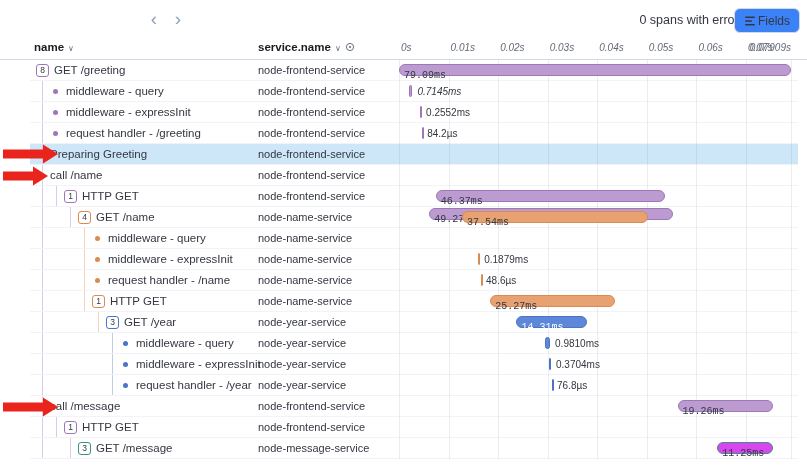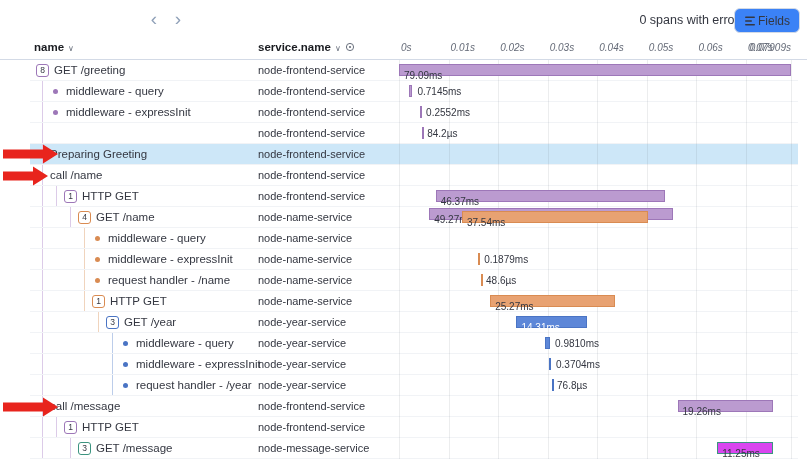--- a/index.html
+++ b/index.html
@@ -48,22 +48,22 @@
   .name-inner { position:absolute; top:0; height:100%; display:flex; align-items:center; gap:5px; z-index:1; }
   .badge {
     width:13px; height:13px; border:1px solid #999; border-radius:3px; background:#fff;
     font-size:8.5px; color:#343741; display:flex; align-items:center; justify-content:center; flex:0 0 auto;
   }
   .dot { width:5px; height:5px; border-radius:50%; margin:0 3px; flex:0 0 auto; }
   .span-name { font-size:11.5px; color:#343741; white-space:nowrap; }
   .svc { position:absolute; left:228px; top:0; line-height:20px; font-size:11px; color:#343741; white-space:nowrap; z-index:1;text-align:center; }
   .tl { position:absolute; left:369px; top:0; width:392px; height:100%; }
   .bar {
-    position:absolute; top:4px; height:12px; min-width:2px; border-radius:0;
-    border:1px solid transparent; z-index:3; overflow:visible; white-space:nowrap;
+    position:absolute; top:4px; height:12px; min-width:2px; border-radius:6px;
+    border:1px solid transparent; z-index:3; overflow:visible; white-space:nowrap;font-family:Liberation Mono, monospace;
   }
   .bar-label-in { font-size:10px; line-height:10px; padding-left:4px; display:inline-block; margin-top:1px; white-space:nowrap; }
   .bar-label-out { position:absolute; top:5px; font-size:10px; line-height:12px; color:#343741; white-space:nowrap; z-index:3; }
   .row-actions { position:absolute; left:-26px; top:0; height:100%; display:flex; align-items:center; font-size:9px; letter-spacing:1.5px; color:#343741; cursor:pointer; z-index:4; }
   .annotation-layer { position:absolute; top:0; left:0; width:807px; height:469px; z-index:10; pointer-events:none; }
 </style>
 </head>
 <body>
 
 <div class="app">
@@ -140,37 +140,41 @@
       </div>
       <div class="row">
         <div class="guide" style="left: 12px; background: rgb(220, 203, 232);"></div>
         <div class="name-inner" style="left: 20px;">
           <span class="dot" style="background: rgb(157, 119, 184);"></span>
           <span class="span-name">middleware - query</span>
         </div>
         <span class="svc">node-frontend-service</span>
         <div class="tl">
           <div class="bar" style="left: 2.52876%; width: 0.903401%; background: rgb(187, 155, 208); border-color: rgb(157, 119, 184);"></div>
-          <span class="bar-label-out" style="left: calc(3.43217% + 5px);">0.7145ms</span>
+          <span class="bar-label-out" style="left: calc(3.43217% + 5px); font-style: italic;">0.7145ms</span>
         </div>
       </div>
       <div class="row">
         <div class="guide" style="left: 12px; background: rgb(220, 203, 232);"></div>
         <div class="name-inner" style="left: 20px;">
           <span class="dot" style="background: rgb(157, 119, 184);"></span>
           <span class="span-name">middleware - expressInit</span>
         </div>
         <span class="svc">node-frontend-service</span>
         <div class="tl">
           <div class="bar" style="left: 5.31041%; width: 0.32267%; background: rgb(187, 155, 208); border-color: rgb(157, 119, 184);"></div>
           <span class="bar-label-out" style="left: calc(5.63308% + 5px);">0.2552ms</span>
         </div>
       </div>
       <div class="row">
         <div class="guide" style="left: 12px; background: rgb(220, 203, 232);"></div>
+        <div class="name-inner" style="left: 20px;">
+          <span class="dot" style="background: rgb(157, 119, 184);"></span>
+          <span class="span-name">request handler - /greeting</span>
+        </div>
         <span class="svc">node-frontend-service</span>
         <div class="tl">
           <div class="bar" style="left: 5.81616%; width: 0.106461%; background: rgb(187, 155, 208); border-color: rgb(157, 119, 184);"></div>
           <span class="bar-label-out" style="left: calc(5.92262% + 5px);">84.2µs</span>
         </div>
       </div>
       <div class="row highlight">
         <div class="guide" style="left: 12px; background: rgb(220, 203, 232);"></div>
         <div class="name-inner" style="left: 20px;">
           <span class="span-name">Preparing Greeting</span>

